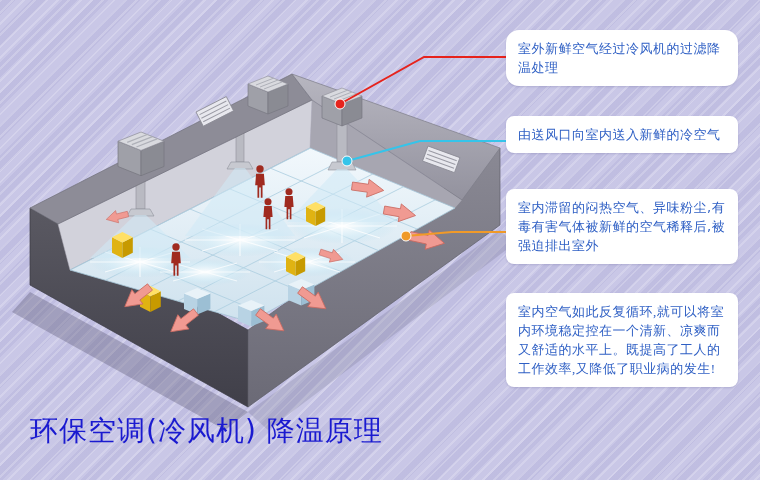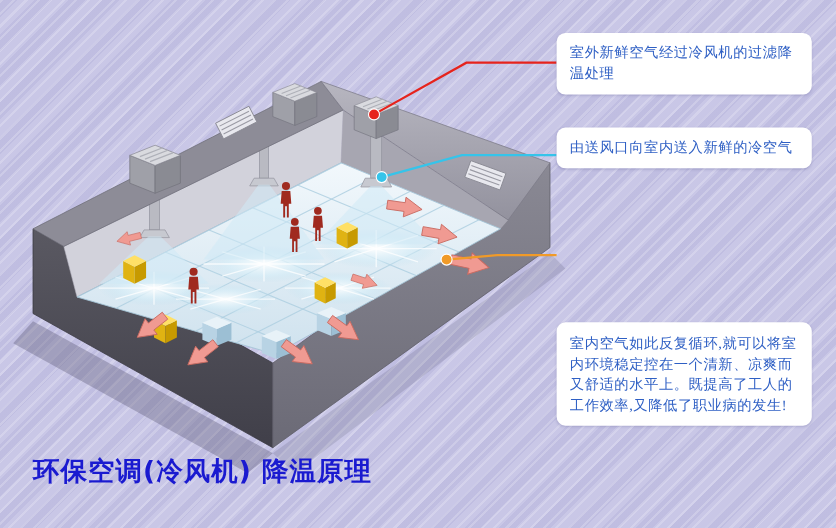--- a/index.html
+++ b/index.html
@@ -18,27 +18,27 @@
   #connectors{z-index:2;pointer-events:none;}
   #illustration{z-index:1;}
   .callout{
     position:absolute;left:506px;width:208px;z-index:3;
     background:#ffffff;border-radius:8px;
     padding:9px 12px;
     color:#2e5fc4;font-size:13px;line-height:19px;
     box-shadow:0 1px 2px rgba(60,60,120,0.18);
     letter-spacing:0.5px;
   }
-  #callout-1{top:30px;}
+  #callout-1{top:30px;border-radius:13px;}
   #callout-2{top:116px;}
   #callout-3{top:189px;}
   #callout-4{top:293px;font-family:Liberation Serif, serif;}
   #page-title{
     position:absolute;left:30px;top:412px;z-index:4;
-    color:#1a1ad0;font-size:24px;font-weight:bold;letter-spacing:1px;
+    color:#1a1ad0;font-size:28px;font-weight:normal;letter-spacing:1px;
   }
 </style>
 </head>
 <body>
 
 <div id="stage">
 
   <svg id="illustration" width="760" height="480" viewBox="0 0 760 480">
     <defs>
       <linearGradient id="wallL" x1="0" y1="0" x2="0" y2="1">
@@ -196,19 +196,22 @@
     <polyline points="506,232 452,232 406,236" fill="none" stroke-width="2" stroke="#f09a28"></polyline>
     <circle cx="406" cy="236" r="5" stroke="#ffffff" stroke-width="1" fill="#f09a28"></circle>
   </svg>
 
   <div class="callout" id="callout-1">
     <span>室外新鲜空气经过冷风机的过滤降温处理</span>
   </div>
   <div class="callout" id="callout-2">
     <span>由送风口向室内送入新鲜的冷空气</span>
   </div>
+  <div class="callout" id="callout-3">
+    <span>室内滞留的闷热空气、异味粉尘,有毒有害气体被新鲜的空气稀释后,被强迫排出室外</span>
+  </div>
   <div class="callout" id="callout-4">
     <span>室内空气如此反复循环,就可以将室内环境稳定控在一个清新、凉爽而又舒适的水平上。既提高了工人的工作效率,又降低了职业病的发生!</span>
   </div>
 
   <div id="page-title">环保空调(冷风机) 降温原理</div>
 
 </div>
 
 </body></html>

